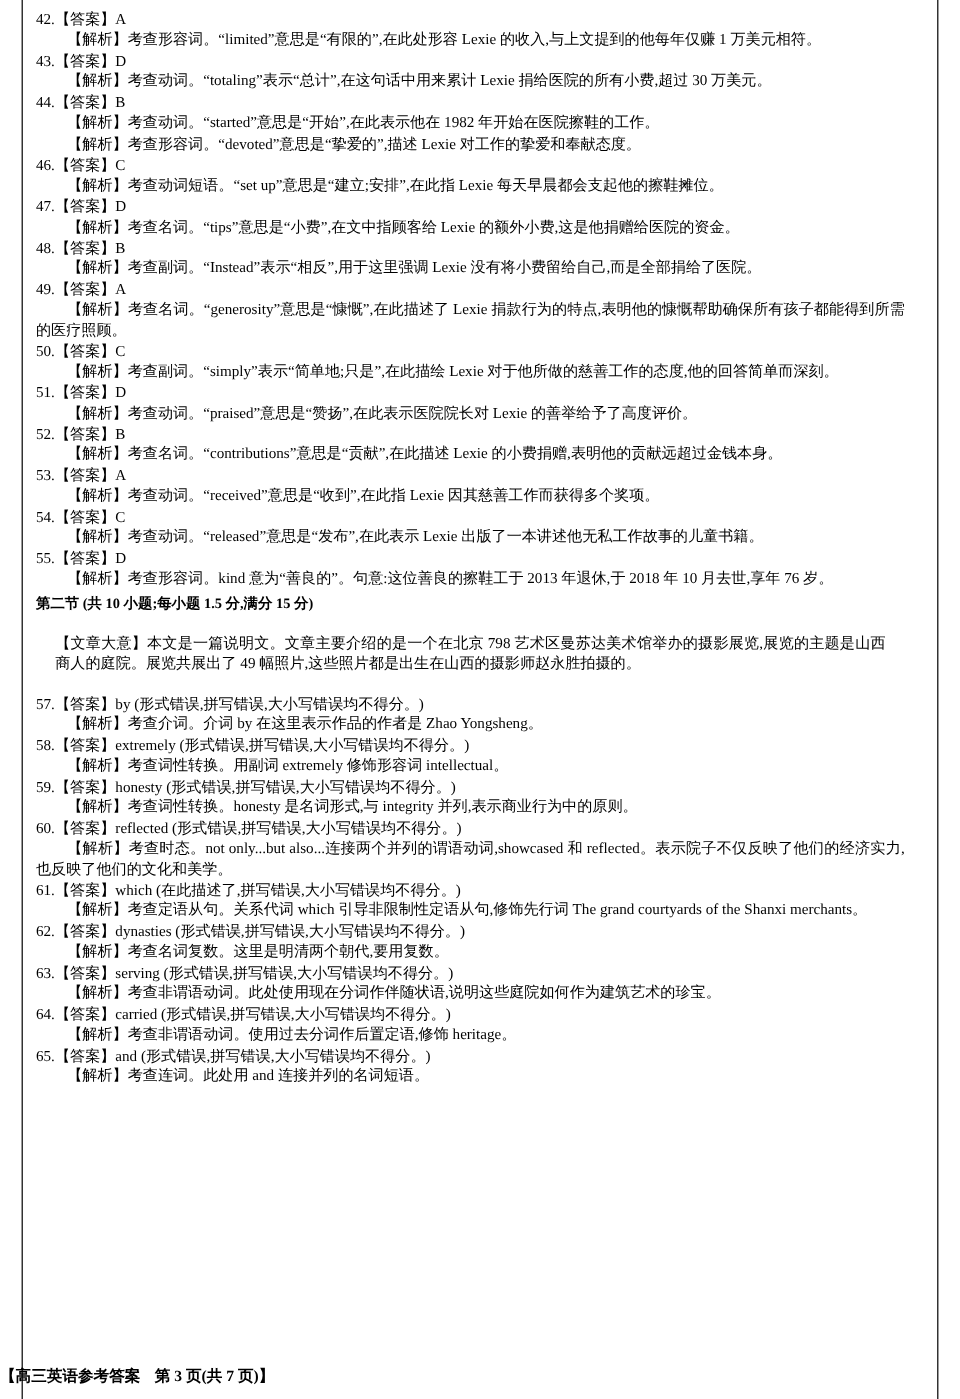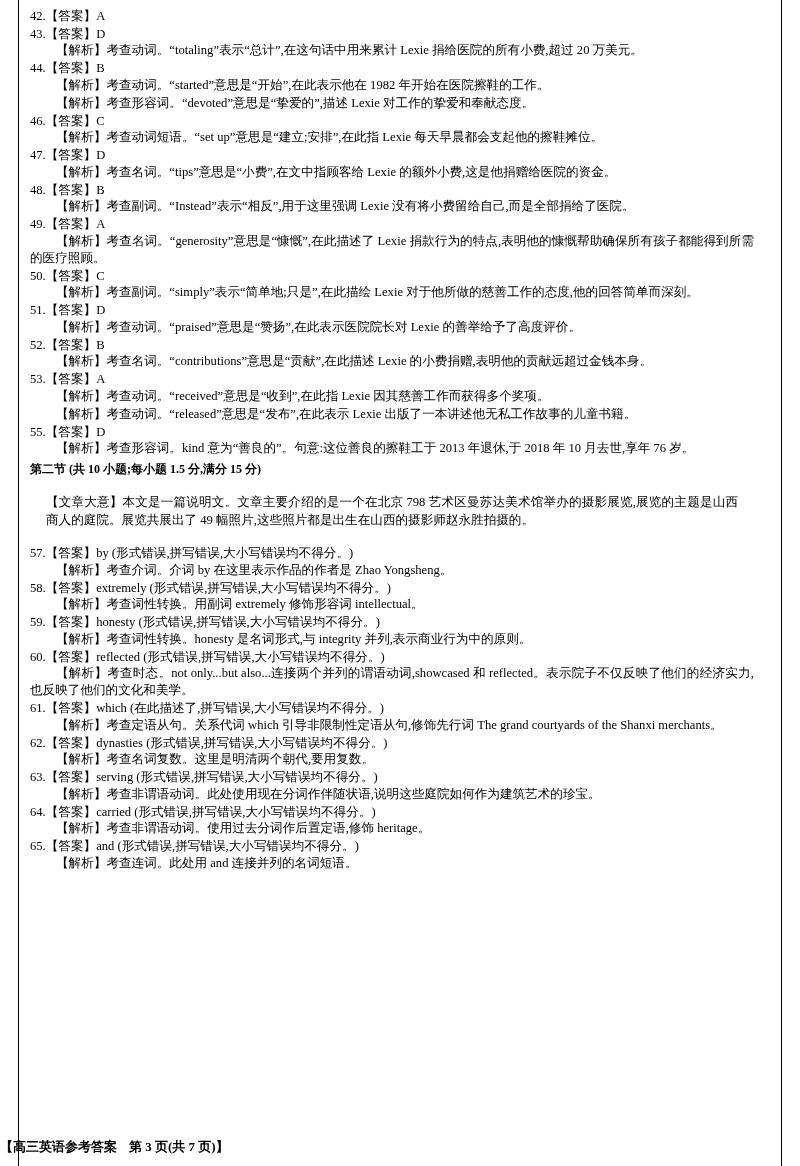--- a/index.html
+++ b/index.html
@@ -91,28 +91,31 @@
 <div class="page">
   <div class="frame-left"></div>
   <div class="frame-right"></div>
 
   <div class="content">
 
     <div class="item">
       <div class="ans-line">
         <span class="num">42.</span><span class="tag">【答案】</span><span>A</span>
       </div>
+      <div class="exp-line">
+        <span class="tag">【解析】</span><span>考查形容词。“limited”意思是“有限的”,在此处形容 Lexie 的收入,与上文提到的他每年仅赚 1 万美元相符。</span>
+      </div>
     </div>
 
     <div class="item">
       <div class="ans-line">
         <span class="num">43.</span><span class="tag">【答案】</span><span>D</span>
       </div>
       <div class="exp-line">
-        <span class="tag">【解析】</span><span>考查动词。“totaling”表示“总计”,在这句话中用来累计 Lexie 捐给医院的所有小费,超过 20 万美元。</span>
+        <span class="tag">【解析】</span><span>考查动词。“totaling”表示“总计”,在这句话中用来累计 Lexie 捐给医院的所有小费,超过 30 万美元。</span>
       </div>
     </div>
 
     <div class="item">
       <div class="ans-line">
         <span class="num">44.</span><span class="tag">【答案】</span><span>B</span>
       </div>
       <div class="exp-line">
         <span class="tag">【解析】</span><span>考查动词。“started”意思是“开始”,在此表示他在 1982 年开始在医院擦鞋的工作。</span>
       </div>
@@ -190,20 +193,23 @@
     <div class="item">
       <div class="ans-line">
         <span class="num">53.</span><span class="tag">【答案】</span><span>A</span>
       </div>
       <div class="exp-line">
         <span class="tag">【解析】</span><span>考查动词。“received”意思是“收到”,在此指 Lexie 因其慈善工作而获得多个奖项。</span>
       </div>
     </div>
 
     <div class="item">
+      <div class="ans-line">
+        <span class="num">54.</span><span class="tag">【答案】</span><span>C</span>
+      </div>
       <div class="exp-line">
         <span class="tag">【解析】</span><span>考查动词。“released”意思是“发布”,在此表示 Lexie 出版了一本讲述他无私工作故事的儿童书籍。</span>
       </div>
     </div>
 
     <div class="item">
       <div class="ans-line">
         <span class="num">55.</span><span class="tag">【答案】</span><span>D</span>
       </div>
       <div class="exp-line">

